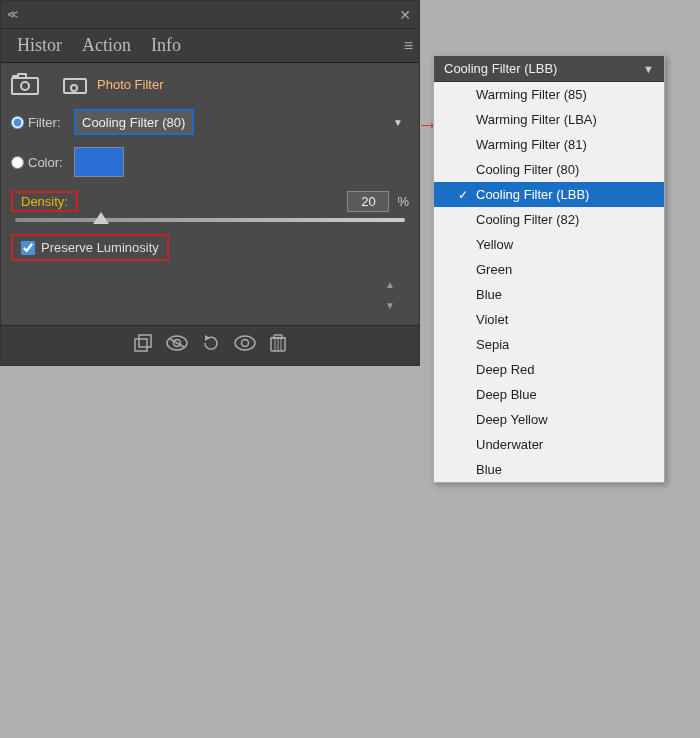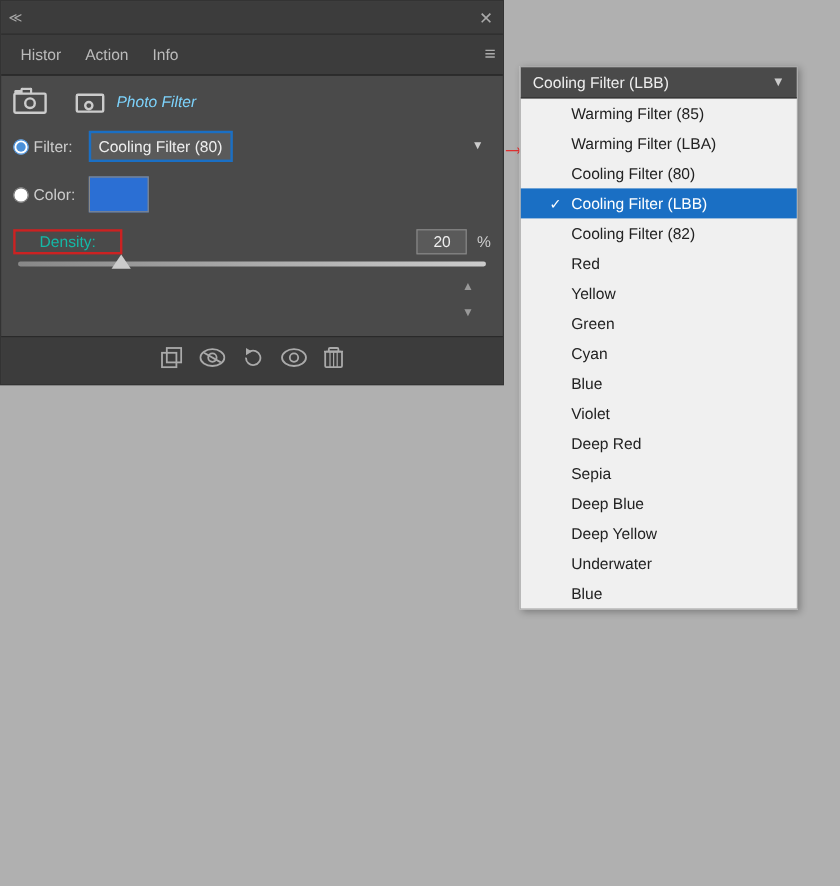--- a/index.html
+++ b/index.html
@@ -56,22 +56,23 @@
       align-items: center;
       background: #3c3c3c;
       border-bottom: 1px solid #222;
       padding: 0 6px;
       height: 34px;
     }
     .tab {
       color: #bbb;
       padding: 6px 10px;
       cursor: pointer;
-      font-size: 13px;
+      font-size: 18px;
       white-space: nowrap;
+      font-family: Liberation Serif, serif;
     }
     .tab.active {
       color: #fff;
       font-weight: bold;
       border-bottom: 2px solid #fff;
     }
     .tabs-menu-icon {
       margin-left: auto;
       color: #aaa;
       font-size: 16px;
@@ -85,23 +86,22 @@
 
     
     .photo-filter-header {
       display: flex;
       align-items: center;
       gap: 8px;
       margin-bottom: 14px;
       margin-top: 2px;
     }
     .photo-filter-title {
-      color: #7dd3fc;
-      font-size: 13px;
-      font-style: italic;
+      color: #fdba74;
+      font-size: 13px;
     }
 
     
     .filter-row {
       display: flex;
       align-items: center;
       margin-bottom: 12px;
       gap: 8px;
     }
     .radio-label {
@@ -168,22 +168,22 @@
     
     .density-row {
       display: flex;
       align-items: center;
       margin-bottom: 6px;
       gap: 8px;
     }
     .density-label {
       background: transparent;
       border: 2px solid #cc2222;
-      color: #14b8a6;
-      padding: 1px 20px;
+      color: #eab308;
+      padding: 1px 8px;
       font-size: 13px;
     }
     .density-value-box {
       width: 42px;
       background: #5a5a5a;
       border: 1px solid #888;
       color: #eee;
       text-align: center;
       font-size: 13px;
       padding: 2px 4px;
@@ -453,20 +453,26 @@
       <input type="text" class="density-value-box" value="20" style="">
       <span class="density-percent">%</span>
     </div>
 
     <div class="slider-container">
       <div class="slider-track">
         <div class="slider-thumb"></div>
       </div>
     </div>
 
+    <div style="margin-top:4px; margin-bottom:8px;">
+      <label class="preserve-row">
+        <input type="checkbox" checked="" style="">
+        <span class="preserve-label">Preserve Luminosity</span>
+      </label>
+    </div>
 
     <div class="panel-scroll-up">▲</div>
     <div style="height:10px"></div>
     <div class="panel-scroll-down">▼</div>
 
   </div>
 
   <div class="bottom-toolbar">
     <span class="toolbar-icon">
       <svg width="18" height="18" viewBox="0 0 18 18" fill="none">
@@ -516,64 +522,60 @@
   <div class="dropdown-item">
         <span class="check-mark"> </span>
         <span>Warming Filter (85)</span>
       </div>
       <div class="dropdown-item">
         <span class="check-mark"> </span>
         <span>Warming Filter (LBA)</span>
       </div>
       <div class="dropdown-item">
         <span class="check-mark"> </span>
+        <span>Warming Filter (81)</span>
+      </div>
+      <div class="dropdown-item">
+        <span class="check-mark"> </span>
         <span>Cooling Filter (80)</span>
       </div>
       <div class="dropdown-item selected">
         <span class="check-mark">✓</span>
         <span>Cooling Filter (LBB)</span>
       </div>
       <div class="dropdown-item">
         <span class="check-mark"> </span>
         <span>Cooling Filter (82)</span>
       </div>
       <div class="dropdown-item">
         <span class="check-mark"> </span>
-        <span>Red</span>
-      </div>
-      <div class="dropdown-item">
-        <span class="check-mark"> </span>
         <span>Yellow</span>
       </div>
       <div class="dropdown-item">
         <span class="check-mark"> </span>
         <span>Green</span>
       </div>
       <div class="dropdown-item">
         <span class="check-mark"> </span>
-        <span>Cyan</span>
-      </div>
-      <div class="dropdown-item">
-        <span class="check-mark"> </span>
         <span>Blue</span>
       </div>
       <div class="dropdown-item">
         <span class="check-mark"> </span>
         <span>Violet</span>
       </div>
       <div class="dropdown-item">
         <span class="check-mark"> </span>
+        <span>Sepia</span>
+      </div>
+      <div class="dropdown-item">
+        <span class="check-mark"> </span>
         <span>Deep Red</span>
       </div>
       <div class="dropdown-item">
         <span class="check-mark"> </span>
-        <span>Sepia</span>
-      </div>
-      <div class="dropdown-item">
-        <span class="check-mark"> </span>
         <span>Deep Blue</span>
       </div>
       <div class="dropdown-item">
         <span class="check-mark"> </span>
         <span>Deep Yellow</span>
       </div>
       <div class="dropdown-item">
         <span class="check-mark"> </span>
         <span>Underwater</span>
       </div>

